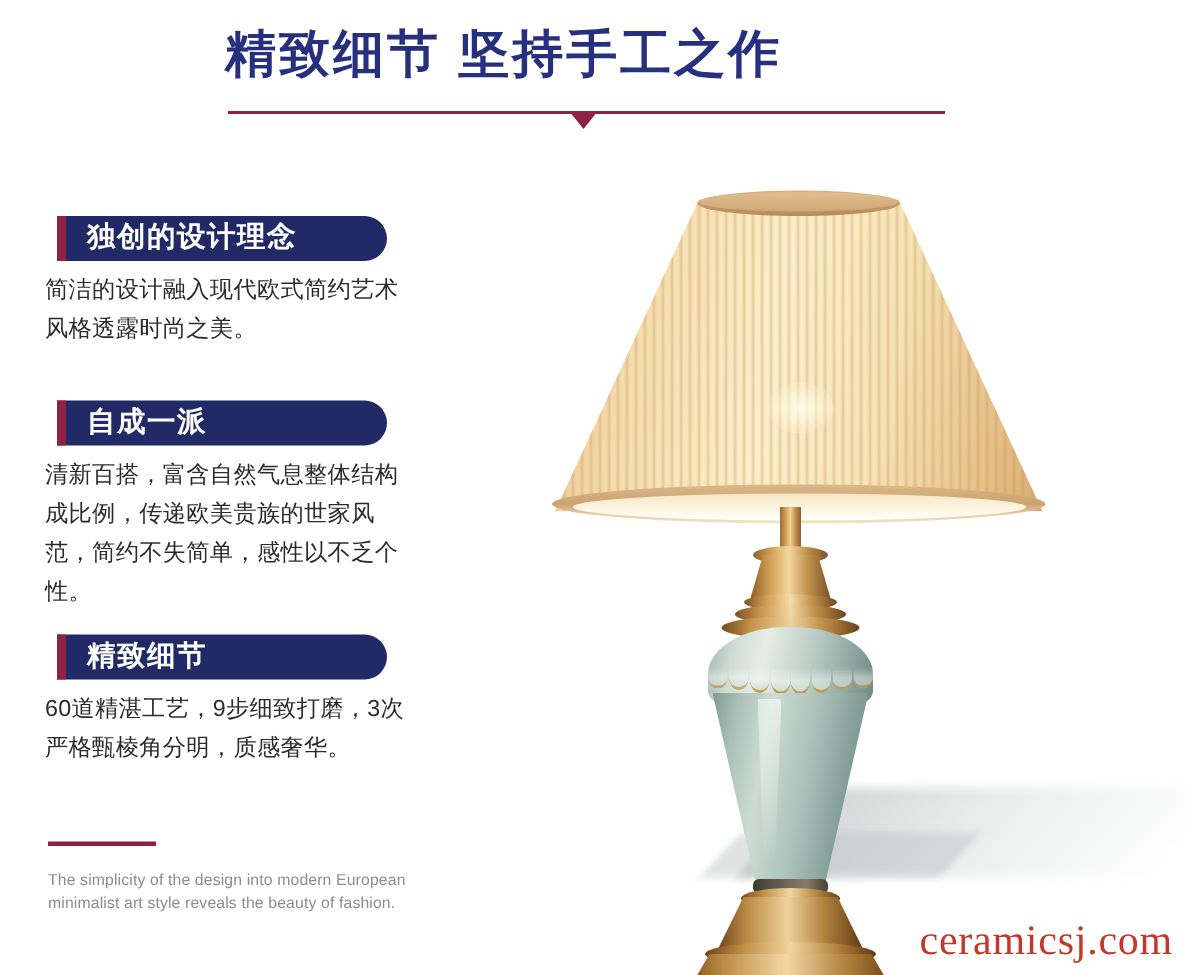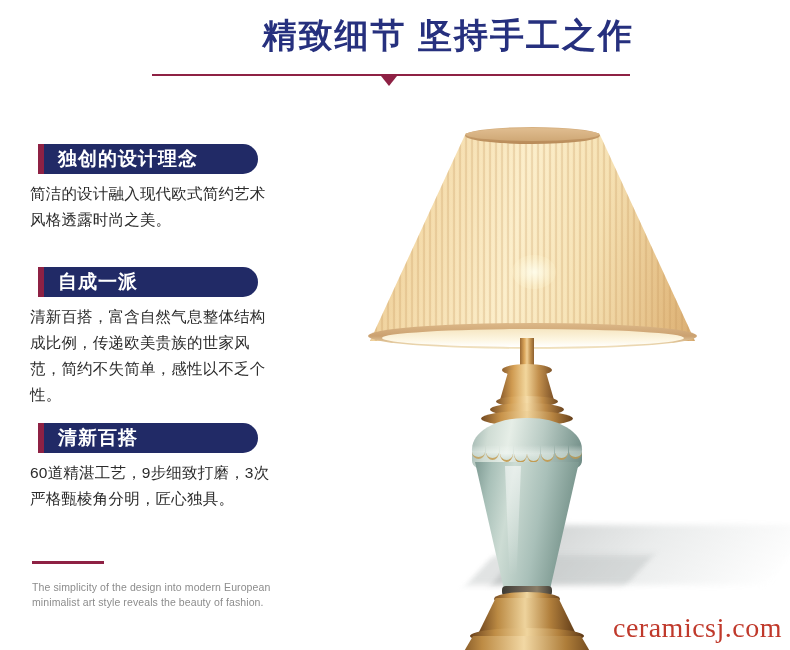--- a/index.html
+++ b/index.html
@@ -24,21 +24,21 @@
     left: 0;
     top: 0;
     width: 790px;
     height: 100px;
   }
   #page-title {
     position: absolute;
     left: 150px;
     top: 13px;
     width: 484px;
-    text-align: right;
+    text-align: left;
     font-size: 34px;
     font-weight: bold;
     letter-spacing: 2px;
     color: #26307e;
     font-family: "Liberation Sans", "DejaVu Sans", sans-serif;
     white-space: nowrap;
   }
   #title-rule {
     position: absolute;
     left: 152px;
@@ -428,23 +428,23 @@
         <div class="feature-accent"></div>
         <div class="feature-heading-text">独创的设计理念</div>
       </div>
       <div class="feature-body">简洁的设计融入现代欧式简约艺术风格透露时尚之美。</div>
     </div>
 
     <div class="feature-block" id="feature-block-2">
       <div class="feature-heading">
         <div class="feature-badge"></div>
         <div class="feature-accent"></div>
-        <div class="feature-heading-text">清新百搭</div>
+        <div class="feature-heading-text">精致细节</div>
       </div>
-      <div class="feature-body">60道精湛工艺，9步细致打磨，3次严格甄棱角分明，匠心独具。</div>
+      <div class="feature-body">60道精湛工艺，9步细致打磨，3次严格甄棱角分明，质感奢华。</div>
     </div>
 
   </div>
 
   <div id="caption-rule"></div>
   <div id="caption-text">The simplicity of the design into modern European minimalist art style reveals the beauty of fashion.</div>
 
   <div id="watermark">ceramicsj.com</div>
 
   <div id="product-photo">

